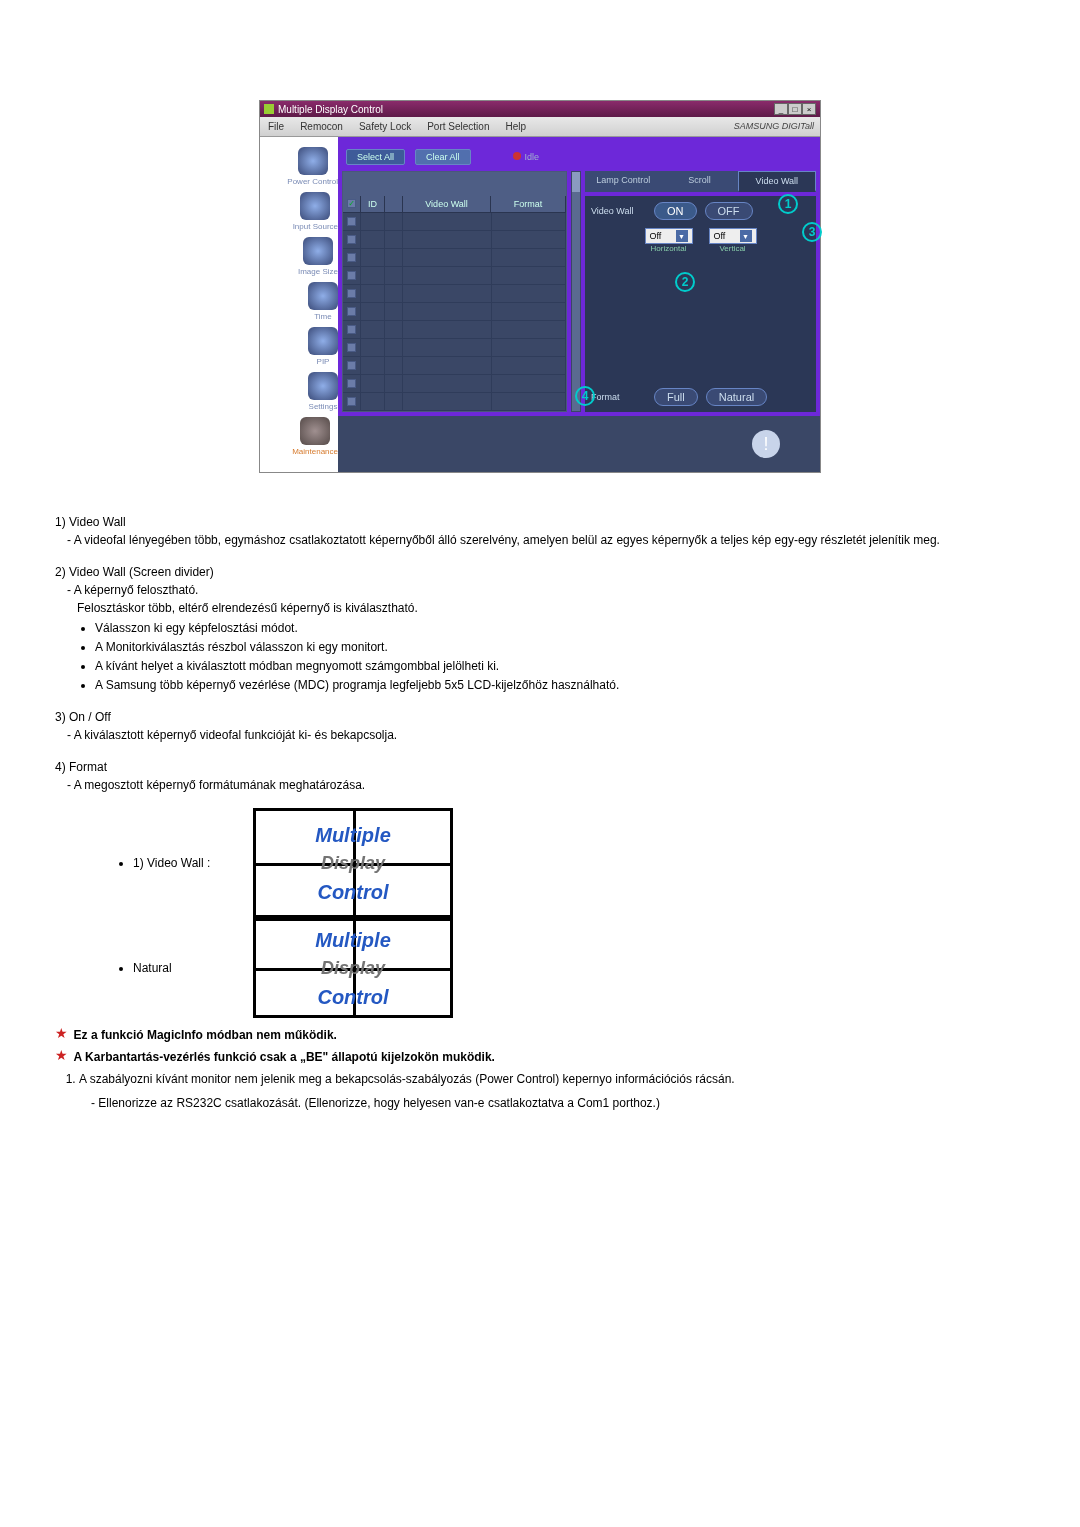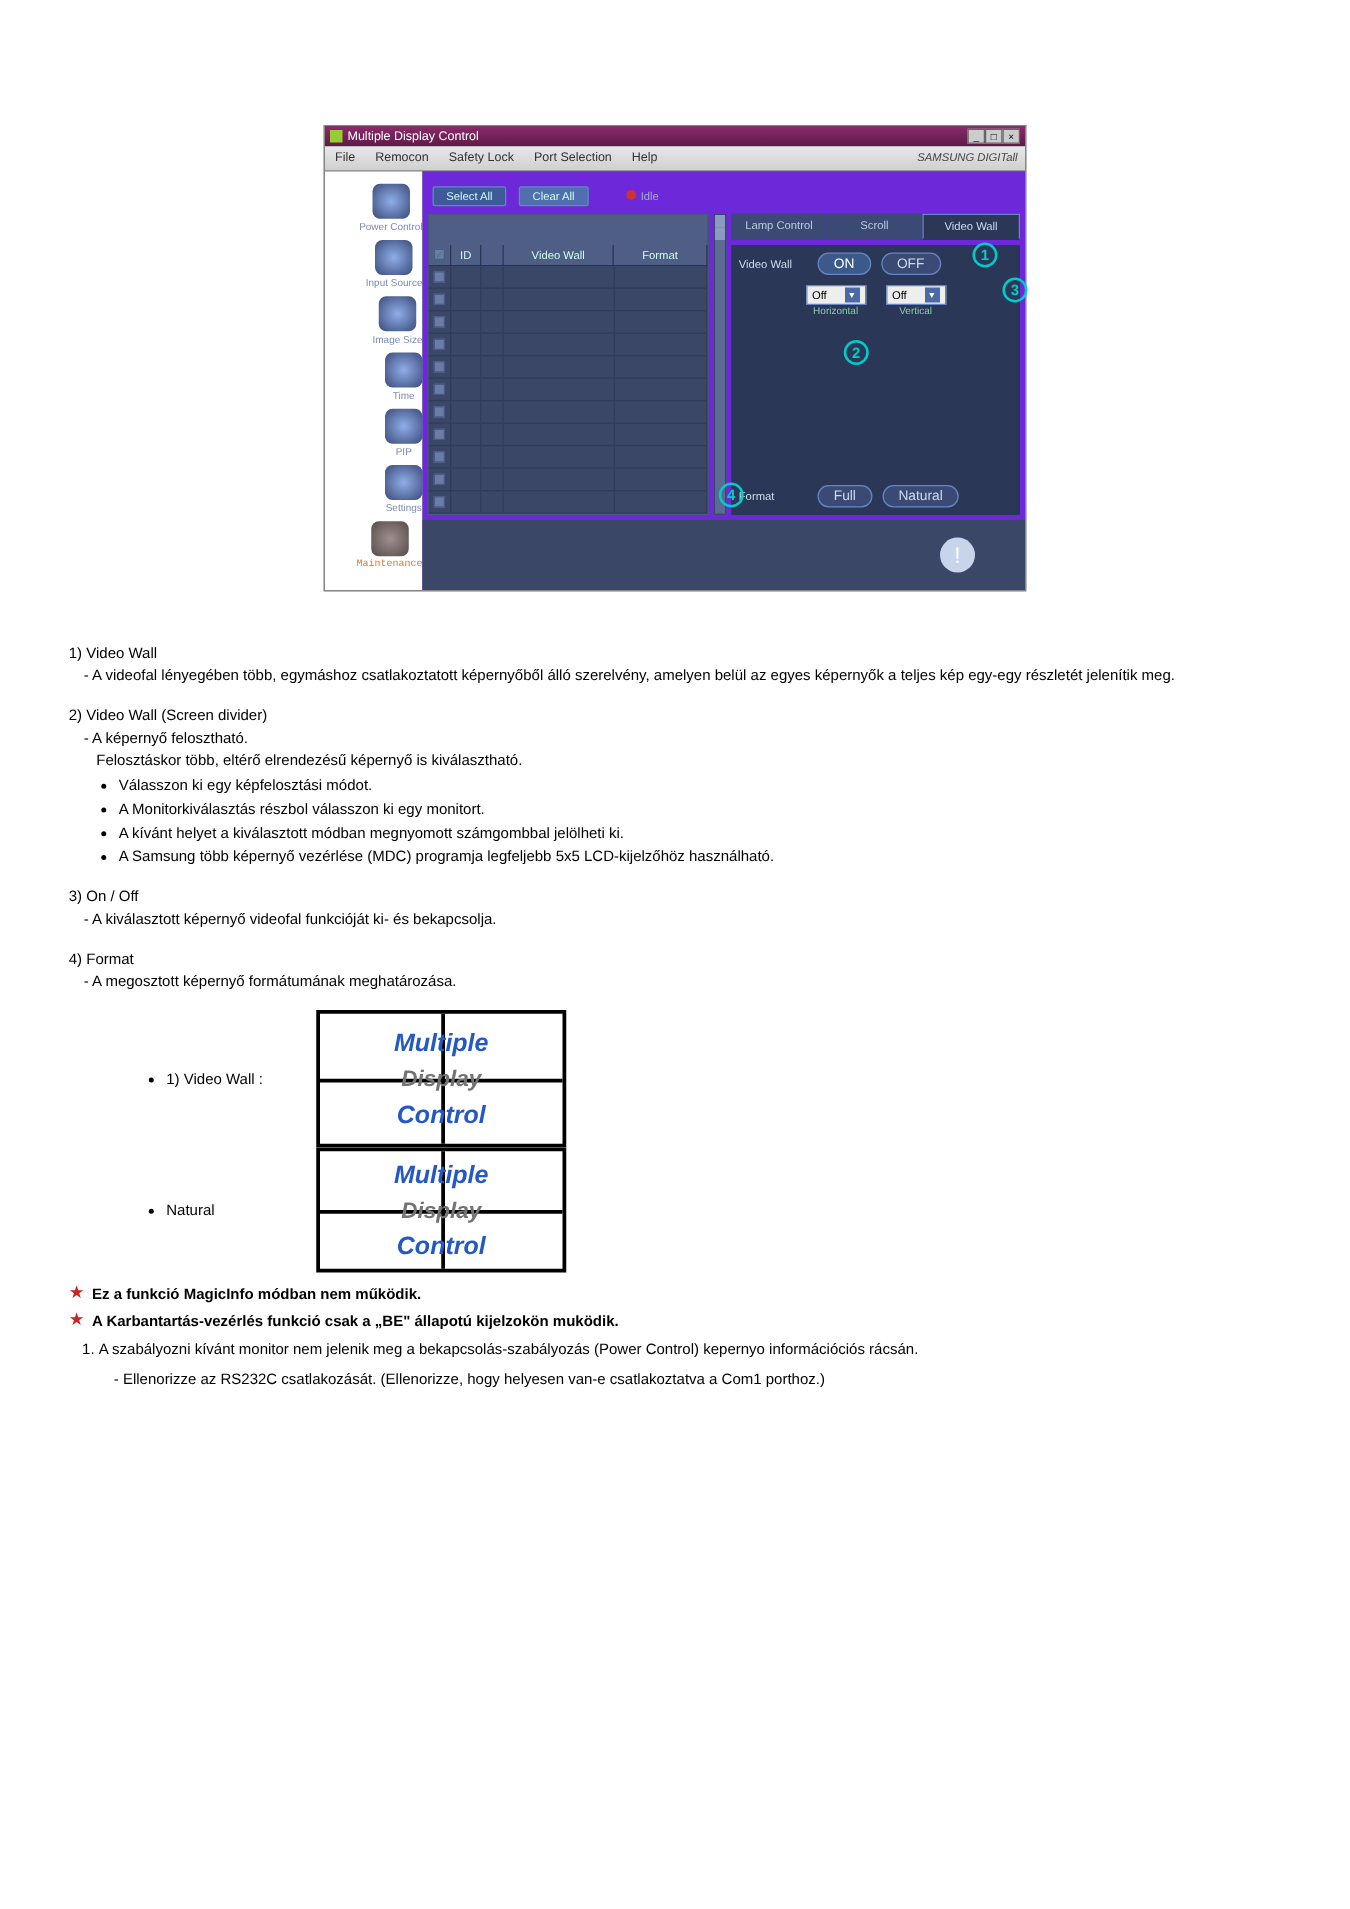--- a/index.html
+++ b/index.html
@@ -57,21 +57,21 @@
     align-items: flex-end;
   }
   .sb-item { display: flex; flex-direction: column; align-items: center; cursor: pointer; }
   .sb-icon {
     width: 30px; height: 28px; border-radius: 6px;
     background: radial-gradient(#8faee8, #3a4a78);
     margin-bottom: 2px;
   }
   .sb-item.maint .sb-icon { background: radial-gradient(#a09090, #554a48); }
   .sb-label { text-align: center; color: #7a8bb5; }
-  .sb-item.maint .sb-label { color: #d67b2e; font-family: Liberation Mono, monospace; }
+  .sb-item.maint .sb-label { color: #d67b2e; }
   .main-pane { flex: 1; background: #6d28d9; display: flex; flex-direction: column; }
   .toolbar-row {
     display: flex; gap: 10px; padding: 12px 8px 6px; align-items: center;
     font-size: 9px; color: #a0b0d0;
   }
   .btn {
     padding: 2px 10px; font-size: 9px; border-radius: 2px;
     border: 1px solid #6785c5; background: #516fae; color: #cfe;
     cursor: pointer;
   }
@@ -228,21 +228,21 @@
         </div>
       <div class="sb-item maint">
           <div class="sb-icon"></div>
           <div class="sb-label">Maintenance</div>
         </div>
     </div>
     <div class="main-pane">
       <div class="toolbar-row">
         <button class="btn sel">Select All</button>
         <button class="btn">Clear All</button>
-        <span style="margin-left:20px; display:flex; align-items:flex-start;">
+        <span style="margin-left:32px; display:flex; align-items:flex-start;">
           <span class="idle-dot"></span>
           <span>Idle</span>
         </span>
       </div>
       <div class="content-row">
         <div class="grid-area">
           <div class="grid-header">
             <div class="gh chk">
                 <div class="mini-chk checked"></div>
               </div>

